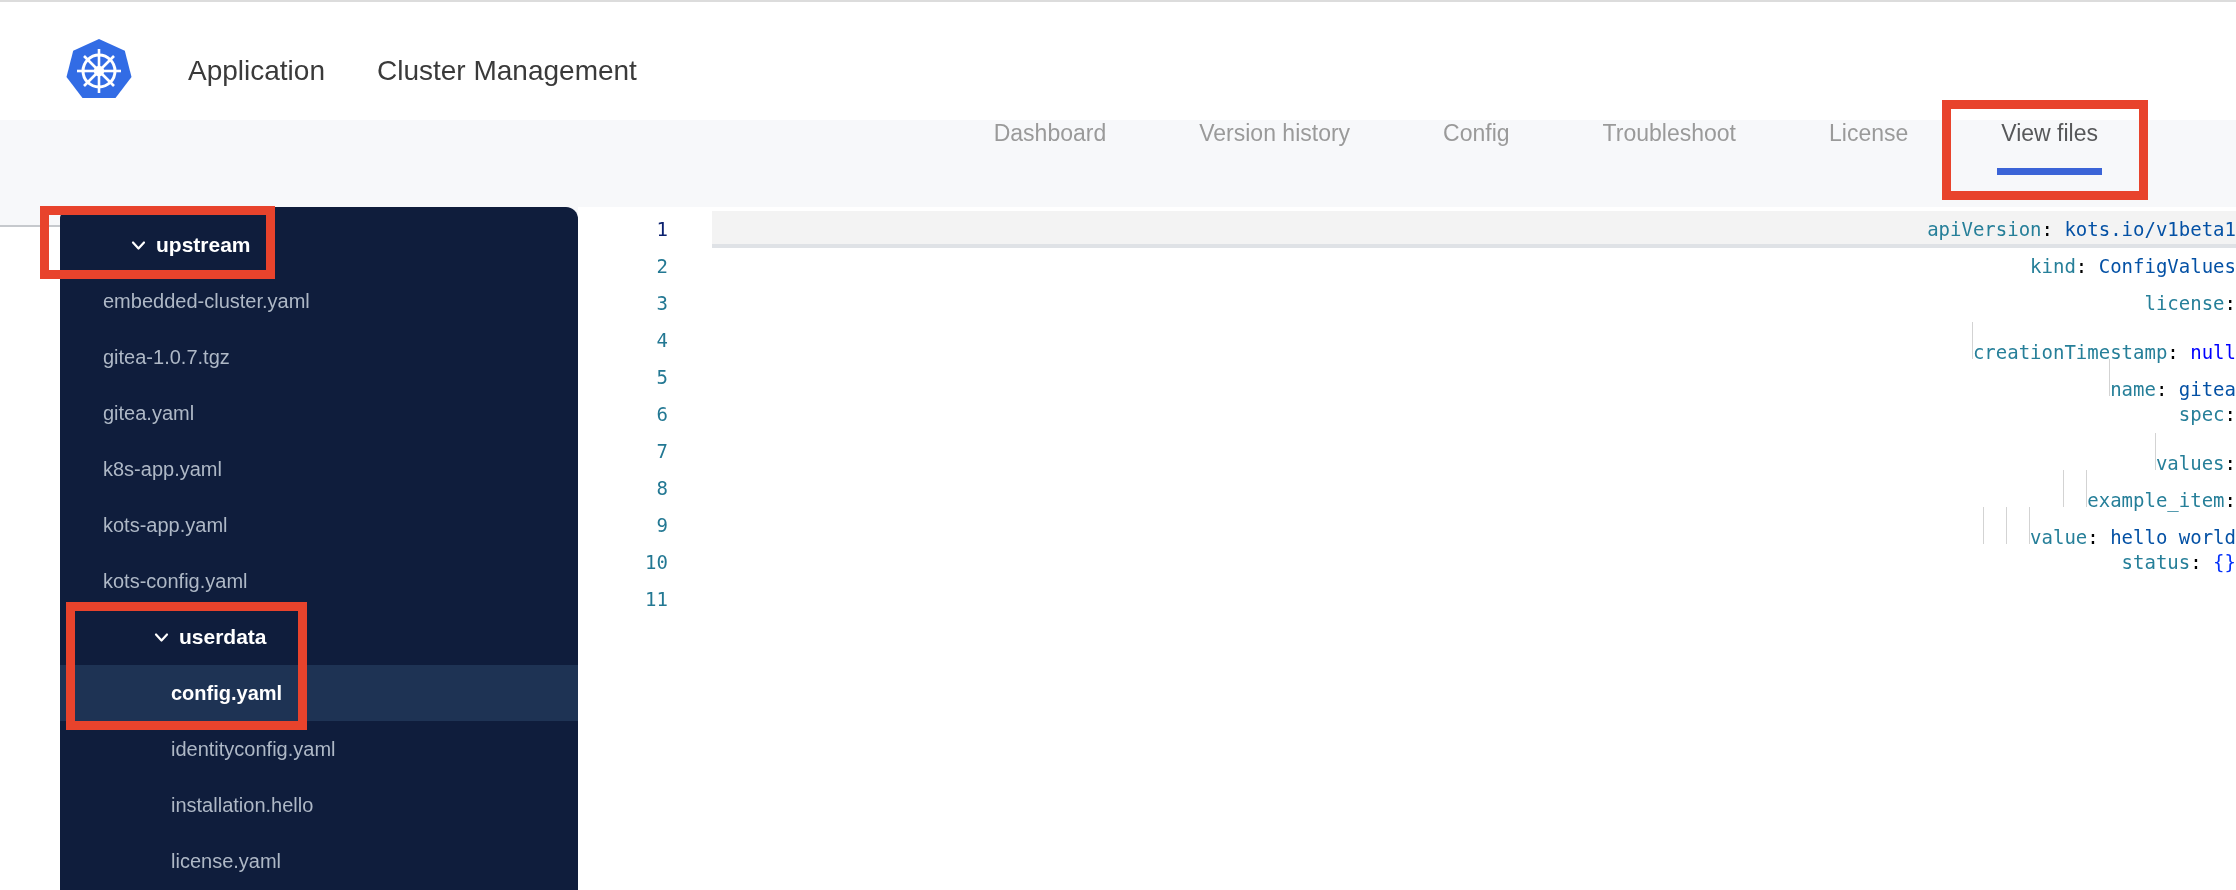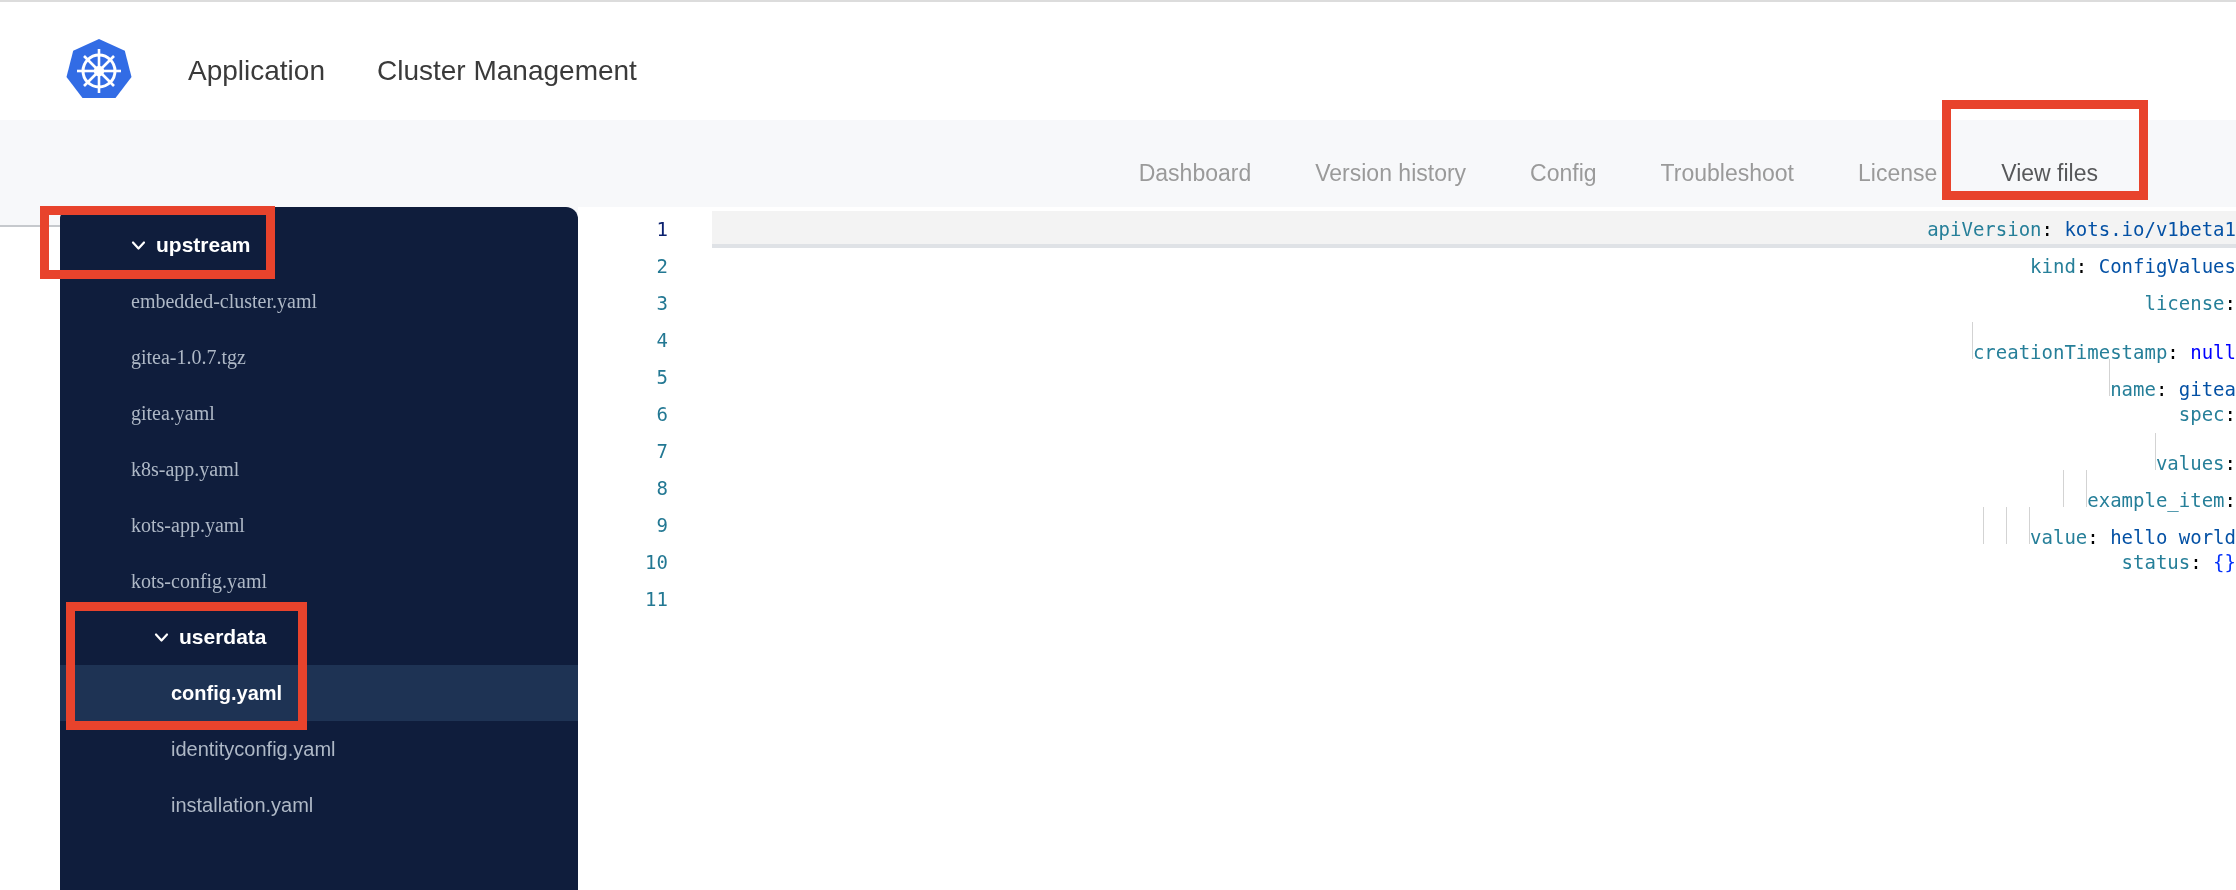--- a/index.html
+++ b/index.html
@@ -18,38 +18,38 @@
     display:flex;align-items:center;}
   .logo{margin-left:64px;width:70px;height:64px;flex:none;}
   .header-tabs{margin-left:28px;display:flex;height:100%;}
   .htab{padding:0 26px;font-size:28px;color:#3a3a3a;display:flex;align-items:center;
     position:relative;cursor:pointer;white-space:nowrap;}
   .htab.active::after{content:'';position:absolute;left:2px;right:2px;bottom:0;height:7px;background:var(--blue);}
 
   
   .subnav{position:absolute;left:0;top:120px;width:100%;height:107px;box-sizing:border-box;
     background:var(--navbg);border-bottom:2px solid #c6c9cd;
-    display:flex;align-items:flex-end;justify-content:flex-end;gap:64px;
+    display:flex;align-items:flex-start;justify-content:flex-end;gap:93px;
     padding-right:138px;padding-bottom:38px;}
   .ntab{font-size:23px;color:var(--navtext);cursor:pointer;position:relative;white-space:nowrap;}
   .ntab.active{color:var(--navactive);}
   .ntab.active::after{content:'';position:absolute;left:-4px;right:-4px;bottom:-28px;height:7px;background:var(--blue);}
 
   
   .sidebar{position:absolute;left:60px;top:207px;width:518px;height:683px;
     background:var(--sbg);border-radius:12px 12px 0 0;overflow:hidden;}
   .tree{padding-top:10px;}
   .frow{height:56px;display:flex;align-items:center;font-size:20px;color:var(--sfile);
     cursor:pointer;box-sizing:border-box;white-space:nowrap;}
   .frow.folder{font-weight:700;color:#fff;font-size:21px;}
   .frow.selected{background:var(--ssel);color:#fff;font-weight:700;}
   .frow .chev{width:17px;height:17px;margin-right:9px;flex:none;}
   .ind-f1{padding-left:70px;}   
   .ind-f2{padding-left:93px;}   
-  .ind-l1{padding-left:71px;font-family:Liberation Serif, serif;}   
+  .ind-l1{padding-left:43px;}   
   .ind-l2{padding-left:111px;}  
 
   
   .editor{position:absolute;left:578px;top:207px;width:1658px;height:683px;background:#fff;
     font-family:"DejaVu Sans Mono",monospace;font-size:19px;}
   .lines{padding-top:4px;}
   .cline{display:flex;height:37px;line-height:37px;}
   .ln{width:90px;text-align:right;color:var(--lnum);flex:none;user-select:none;}
   .ln.active{color:var(--lnumactive);}
   .lc{margin-left:44px;padding-left:17px;white-space:pre;flex:1;color:#000;text-align:right;}
@@ -139,21 +139,24 @@
           </svg>
           <span>userdata</span>
         </div>
         <div class="frow ind-l2 selected">
           <span>config.yaml</span>
         </div>
         <div class="frow ind-l2">
           <span>identityconfig.yaml</span>
         </div>
         <div class="frow ind-l2">
-          <span>installation.yaml</span>
+          <span>installation.hello</span>
+        </div>
+        <div class="frow ind-l2">
+          <span>license.yaml</span>
         </div>
       </div>
   </aside>
 
   <main class="editor">
     <div class="lines" id="editor-lines">
         <div class="cline current">
           <div class="ln active">1</div>
           <div class="lc"><span class="tk-key">apiVersion</span><span class="tk-plain">: </span><span class="tk-value">kots.io/v1beta1</span></div>
         </div>

